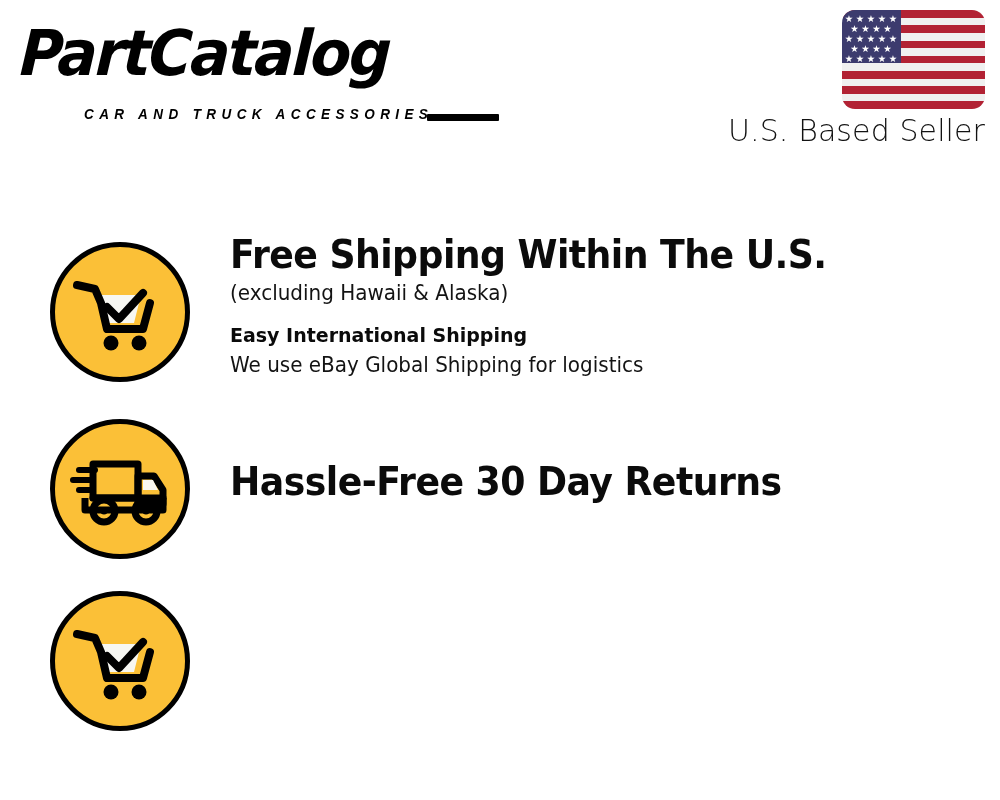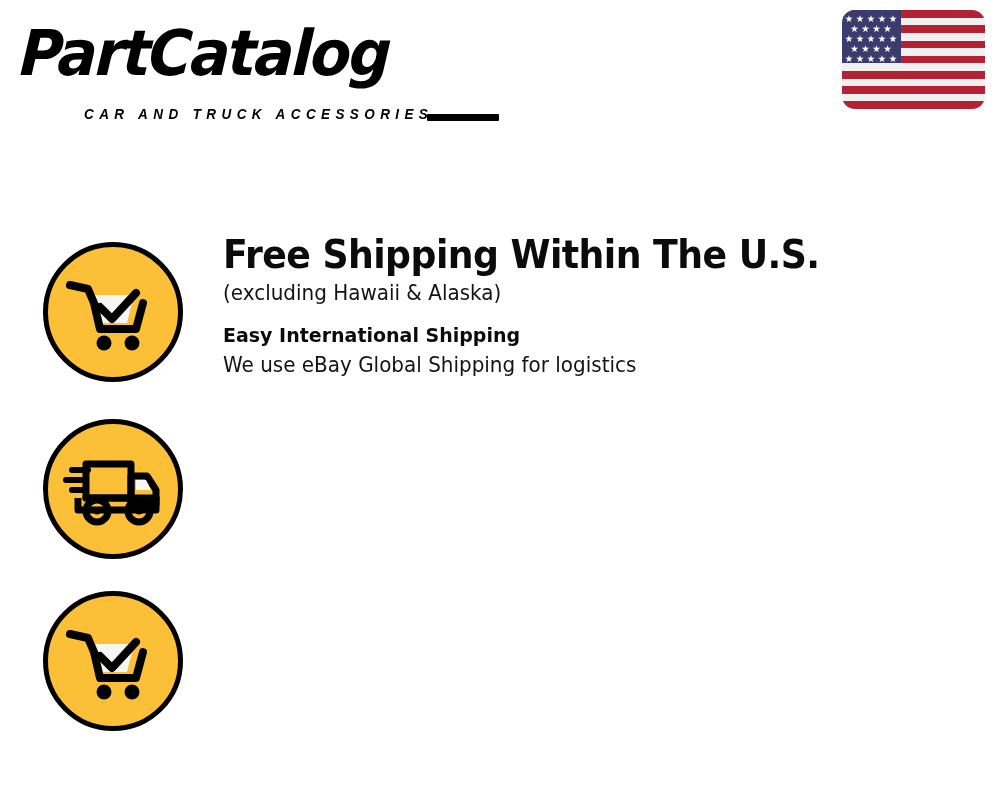--- a/index.html
+++ b/index.html
@@ -129,21 +129,21 @@
 
   
   .features {
     position: absolute;
     left: 0;
     top: 230px;
     width: 1000px;
   }
   .feature-row {
     position: absolute;
-    left: 0;
+    left: 7px;
     width: 988px;
   }
   .feature-row.r1 { top: 0px;   height: 170px; }
   .feature-row.r2 { top: 189px; height: 150px; }
   .feature-row.r3 { top: 361px; height: 150px; }
 
   .badge {
     position: absolute;
     left: 43px;
     top: 0;
@@ -258,20 +258,21 @@
         <span class="star" style="left:18.5px;top:34px">★</span>
         <span class="star" style="left:29.5px;top:34px">★</span>
         <span class="star" style="left:40.5px;top:34px">★</span>
         <span class="star" style="left:2px;  top:43.5px">★</span>
         <span class="star" style="left:13px; top:43.5px">★</span>
         <span class="star" style="left:24px; top:43.5px">★</span>
         <span class="star" style="left:35px; top:43.5px">★</span>
         <span class="star" style="left:46px; top:43.5px">★</span>
       </span>
     </span>
+    <span class="seller-label">U.S. Based Seller</span>
   </div>
 
 </div>
 
 <div class="features">
 
   <div class="feature-row r1">
     <div class="badge">
       <svg width="130" height="130" viewBox="0 0 130 130" aria-hidden="true">
         <polygon points="44,48 86,48 79,76 51,76" fill="#f7f7f2"></polygon>
@@ -299,20 +300,23 @@
         <path d="M30,74 L30,86 L108,86 L108,74" fill="none" stroke="#000" stroke-width="7" stroke-linejoin="round"></path>
         <path d="M24,46 L40,46" stroke="#000" stroke-width="6" stroke-linecap="round"></path>
         <path d="M18,56 L38,56" stroke="#000" stroke-width="6" stroke-linecap="round"></path>
         <path d="M24,66 L38,66" stroke="#000" stroke-width="6" stroke-linecap="round"></path>
         <circle cx="49" cy="87" r="11" fill="none" stroke="#000" stroke-width="7"></circle>
         <circle cx="49" cy="87" r="3.5" fill="#000"></circle>
         <circle cx="91" cy="87" r="11" fill="none" stroke="#000" stroke-width="7"></circle>
         <circle cx="91" cy="87" r="3.5" fill="#000"></circle>
       </svg>
     </div>
+    <div class="feature-text">
+      <div class="f-title">Hassle-Free 30 Day Returns</div>
+    </div>
   </div>
 
   <div class="feature-row r3">
     <div class="badge">
       <svg width="130" height="130" viewBox="0 0 130 130" aria-hidden="true">
         <polygon points="44,48 86,48 79,76 51,76" fill="#f7f7f2"></polygon>
         <path d="M22,38 L40,42 L46,56 L52,82 L88,82 L95,56" fill="none" stroke="#000" stroke-width="8" stroke-linecap="round" stroke-linejoin="round"></path>
         <path d="M52,60 L64,72 L88,46" fill="none" stroke="#000" stroke-width="8" stroke-linecap="round" stroke-linejoin="round"></path>
         <circle cx="56" cy="96" r="7.5" fill="#000"></circle>
         <circle cx="84" cy="96" r="7.5" fill="#000"></circle>

